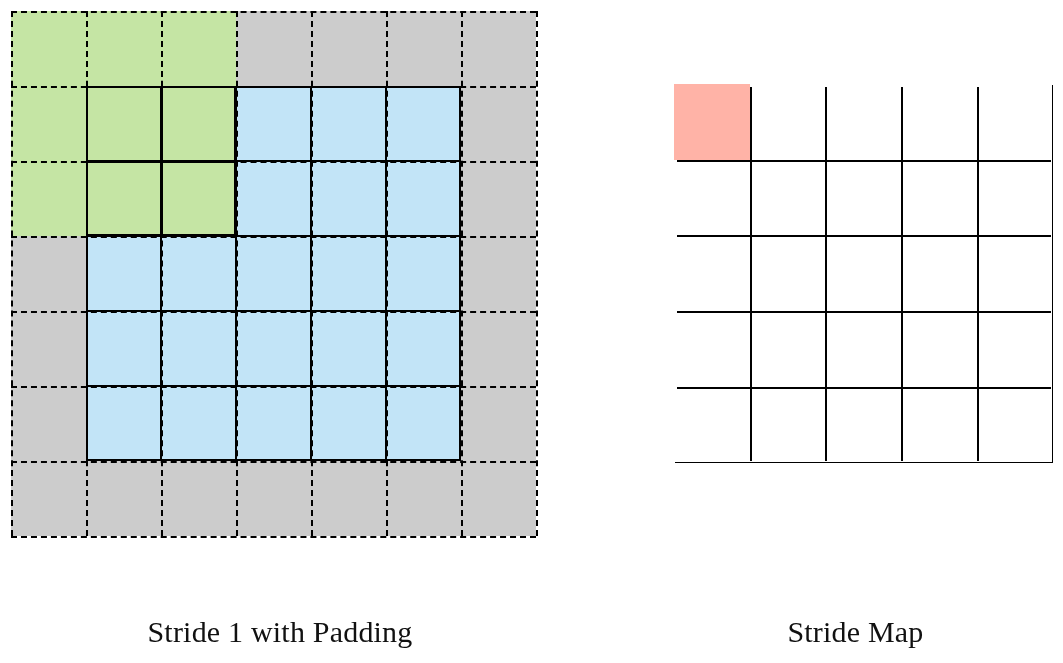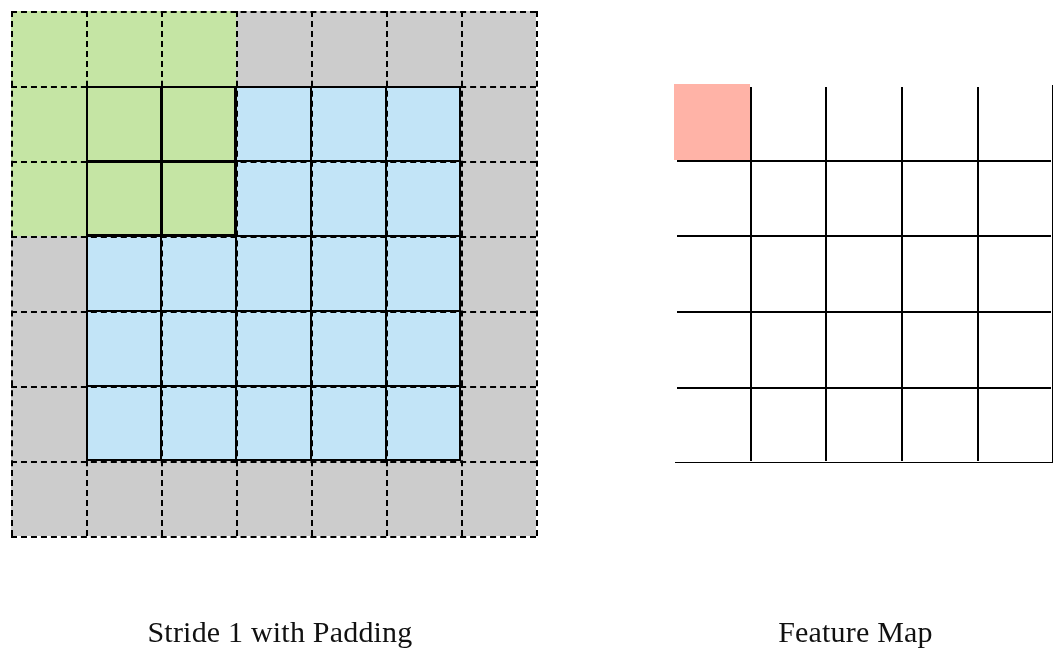--- a/index.html
+++ b/index.html
@@ -158,15 +158,15 @@
       <div class="fm-line-h" style="top: 148.4px;"></div>
       <div class="fm-line-v" style="left: 148.4px;"></div>
       <div class="fm-line-h" style="top: 224px;"></div>
       <div class="fm-line-v" style="left: 224px;"></div>
       <div class="fm-line-h" style="top: 299.6px;"></div>
       <div class="fm-line-v" style="left: 299.6px;"></div>
     </div>
 
   <div class="caption" id="caption-left">Stride 1 with Padding</div>
 
-  <div class="caption" id="caption-right">Feature Map</div>
+  <div class="caption" id="caption-right">Stride Map</div>
 
 </div>
 
 </body></html>

